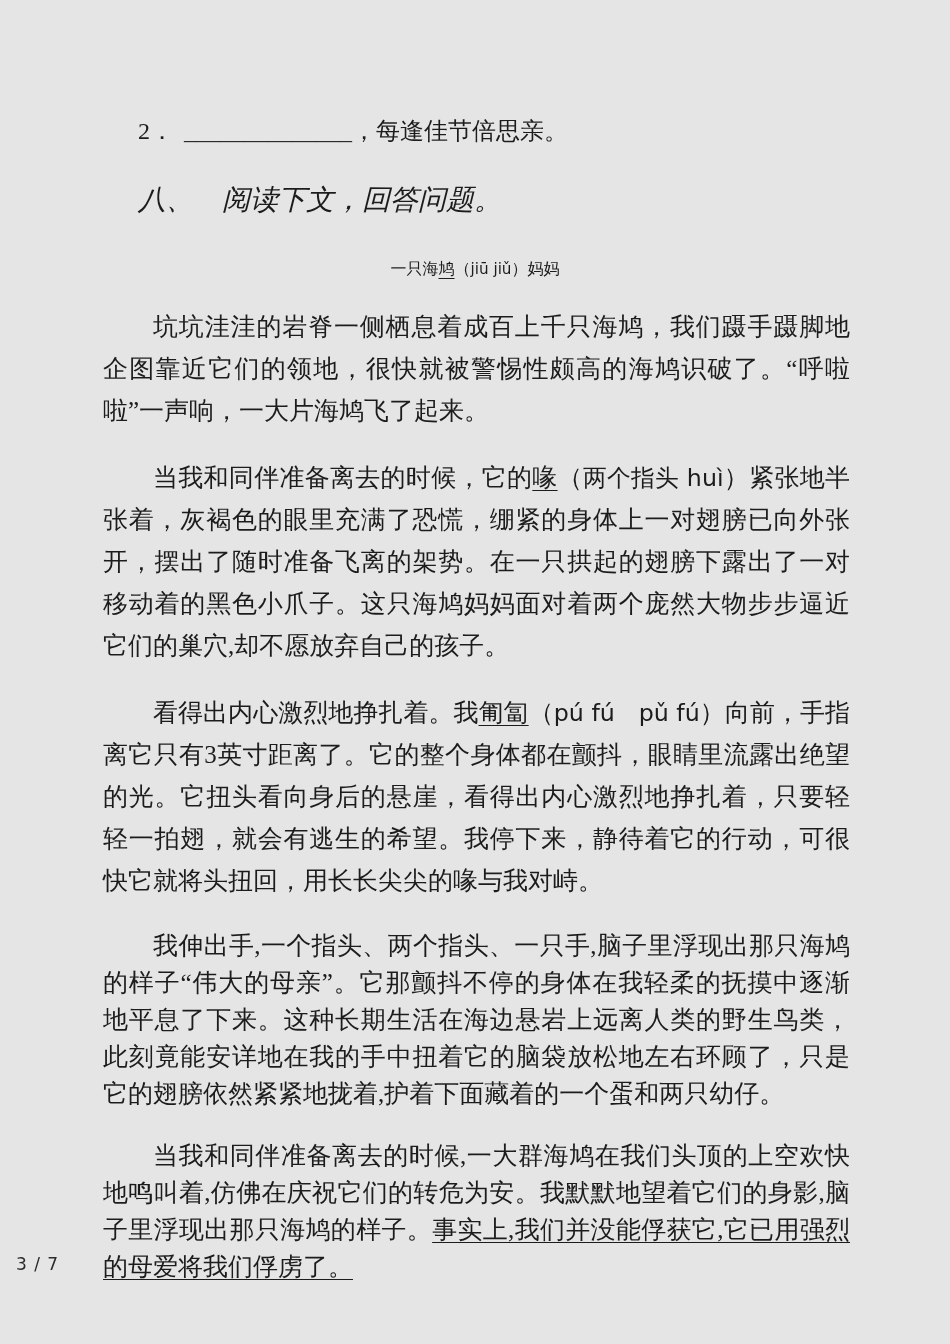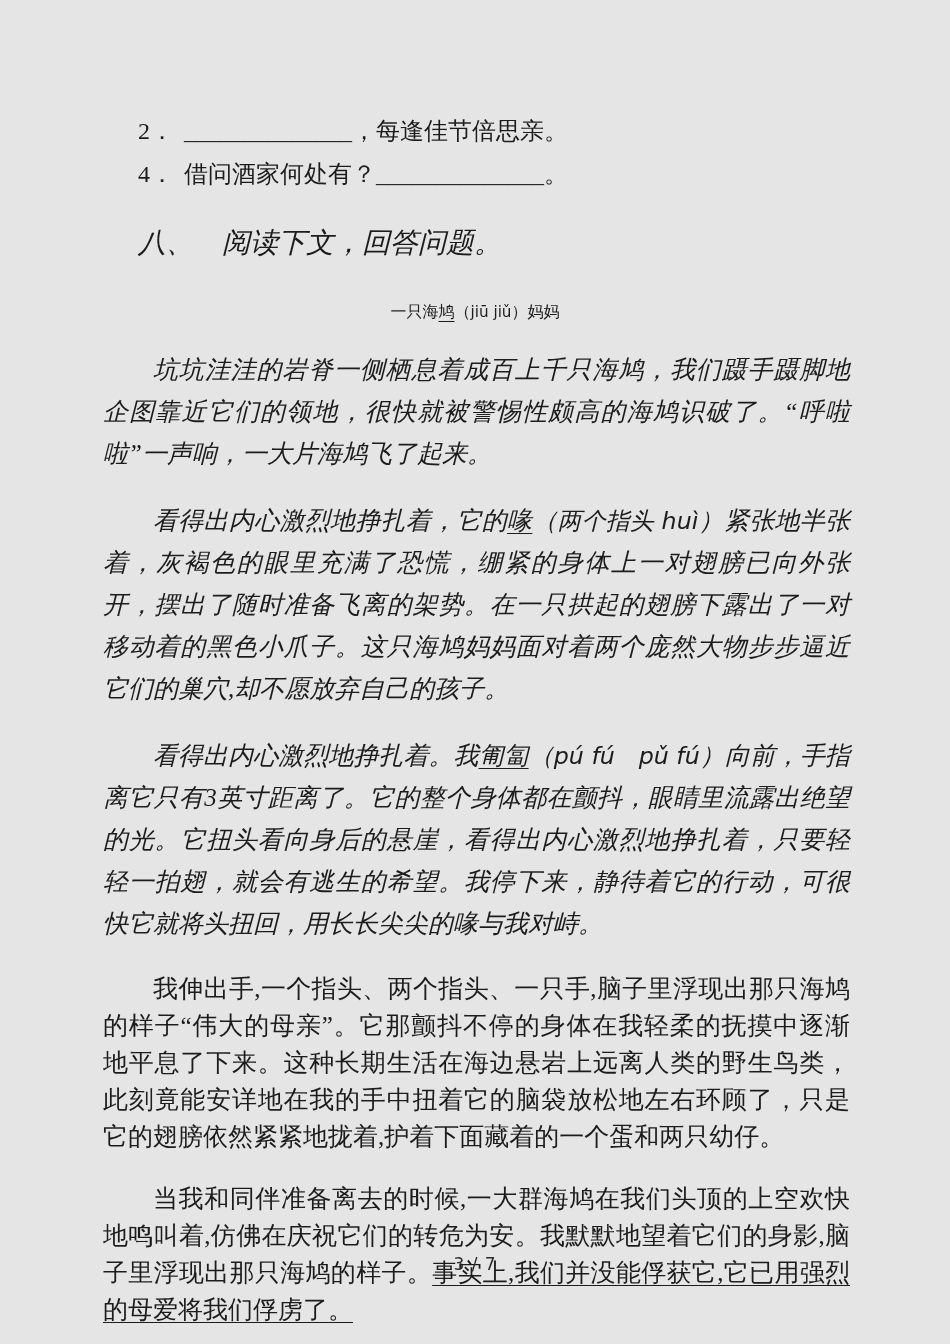--- a/index.html
+++ b/index.html
@@ -45,21 +45,21 @@
     margin-top: 42px;
     font-size: 16px;
   }
   .para {
     font-size: 25px;
     margin-left: 103px;
     margin-right: 100px;
     text-indent: 2em;
     text-align: justify;
   }
-  .lh-wide { line-height: 42px; font-style: italic; }
+  .lh-wide { line-height: 42px; }
   .lh-mid  { line-height: 37px; }
   .p1 { margin-top: 26px; }
   .p2 { margin-top: 18px; }
   .p3 { margin-top: 16px; }
   .p4 { margin-top: 14px; }
   .p5 { margin-top: 10px; }
   
   .u {
     text-decoration: underline;
     text-underline-offset: 4px;
@@ -67,57 +67,53 @@
   }
   
   .py {
     font-family: "DejaVu Sans", "Liberation Sans", sans-serif;
     font-size: 0.95em;
   }
   
   .page-number {
     position: absolute;
     bottom: 70px;
-    left: 0;
+    left: 16px;
     right: 0;
-    text-align: center;
     font-family: "DejaVu Sans", "Liberation Sans", sans-serif;
     font-size: 17px;
     color: #2b2b2b;
     letter-spacing: 1px;
   }
 </style>
 </head>
 <body>
 
 <div class="page">
 
   <div class="top-questions">
     <div class="q-line">
       <span class="q-num">2．</span><span></span><span class="blank">______________</span><span>，每逢佳节倍思亲。</span>
-    </div>
-    <div class="q-line">
-      <span class="q-num">4．</span><span>借问酒家何处有？</span><span class="blank">______________</span><span>。</span>
     </div>
   </div>
 
   <div class="section-heading">
     <span class="section-num">八、</span><span>阅读下文，回答问题。</span>
   </div>
 
   <div class="reading-title">
     <span>一只海</span><span class="u">鸠</span><span>（</span><span class="py">jiū jiǔ</span><span>）</span><span>妈妈</span>
   </div>
 
   <p class="para lh-wide p1">
     <span>坑坑洼洼的岩脊一侧栖息着成百上千只海鸠，我们蹑手蹑脚地企图靠近它们的领地，很快就被警惕性颇高的海鸠识破了。“呼啦啦”一声响，一大片海鸠飞了起来。</span>
   </p>
 
   <p class="para lh-wide p2">
-    <span>看得出内心激烈地挣扎着，它的</span><span class="u">喙</span><span>（</span><span class="py">两个指头 huì</span><span>）</span><span>紧张地半张着，灰褐色的眼里充满了恐慌，绷紧的身体上一对翅膀已向外张开，摆出了随时准备飞离的架势。在一只拱起的翅膀下露出了一对移动着的黑色小爪子。这只海鸠妈妈面对着两个庞然大物步步逼近它们的巢穴,却不愿放弃自己的孩子。</span>
+    <span>当我和同伴准备离去的时候，它的</span><span class="u">喙</span><span>（</span><span class="py">两个指头 huì</span><span>）</span><span>紧张地半张着，灰褐色的眼里充满了恐慌，绷紧的身体上一对翅膀已向外张开，摆出了随时准备飞离的架势。在一只拱起的翅膀下露出了一对移动着的黑色小爪子。这只海鸠妈妈面对着两个庞然大物步步逼近它们的巢穴,却不愿放弃自己的孩子。</span>
   </p>
 
   <p class="para lh-wide p3">
     <span>看得出内心激烈地挣扎着。我</span><span class="u">匍匐</span><span>（</span><span class="py">pú fú　pǔ fú</span><span>）</span><span>向前，手指离它只有3英寸距离了。它的整个身体都在颤抖，眼睛里流露出绝望的光。它扭头看向身后的悬崖，看得出内心激烈地挣扎着，只要轻轻一拍翅，就会有逃生的希望。我停下来，静待着它的行动，可很快它就将头扭回，用长长尖尖的喙与我对峙。</span>
   </p>
 
   <p class="para lh-mid p4">
     <span>我伸出手,一个指头、两个指头、一只手,脑子里浮现出那只海鸠的样子“伟大的母亲”。它那颤抖不停的身体在我轻柔的抚摸中逐渐地平息了下来。这种长期生活在海边悬岩上远离人类的野生鸟类，此刻竟能安详地在我的手中扭着它的脑袋放松地左右环顾了，只是它的翅膀依然紧紧地拢着,护着下面藏着的一个蛋和两只幼仔。</span>
   </p>
 

